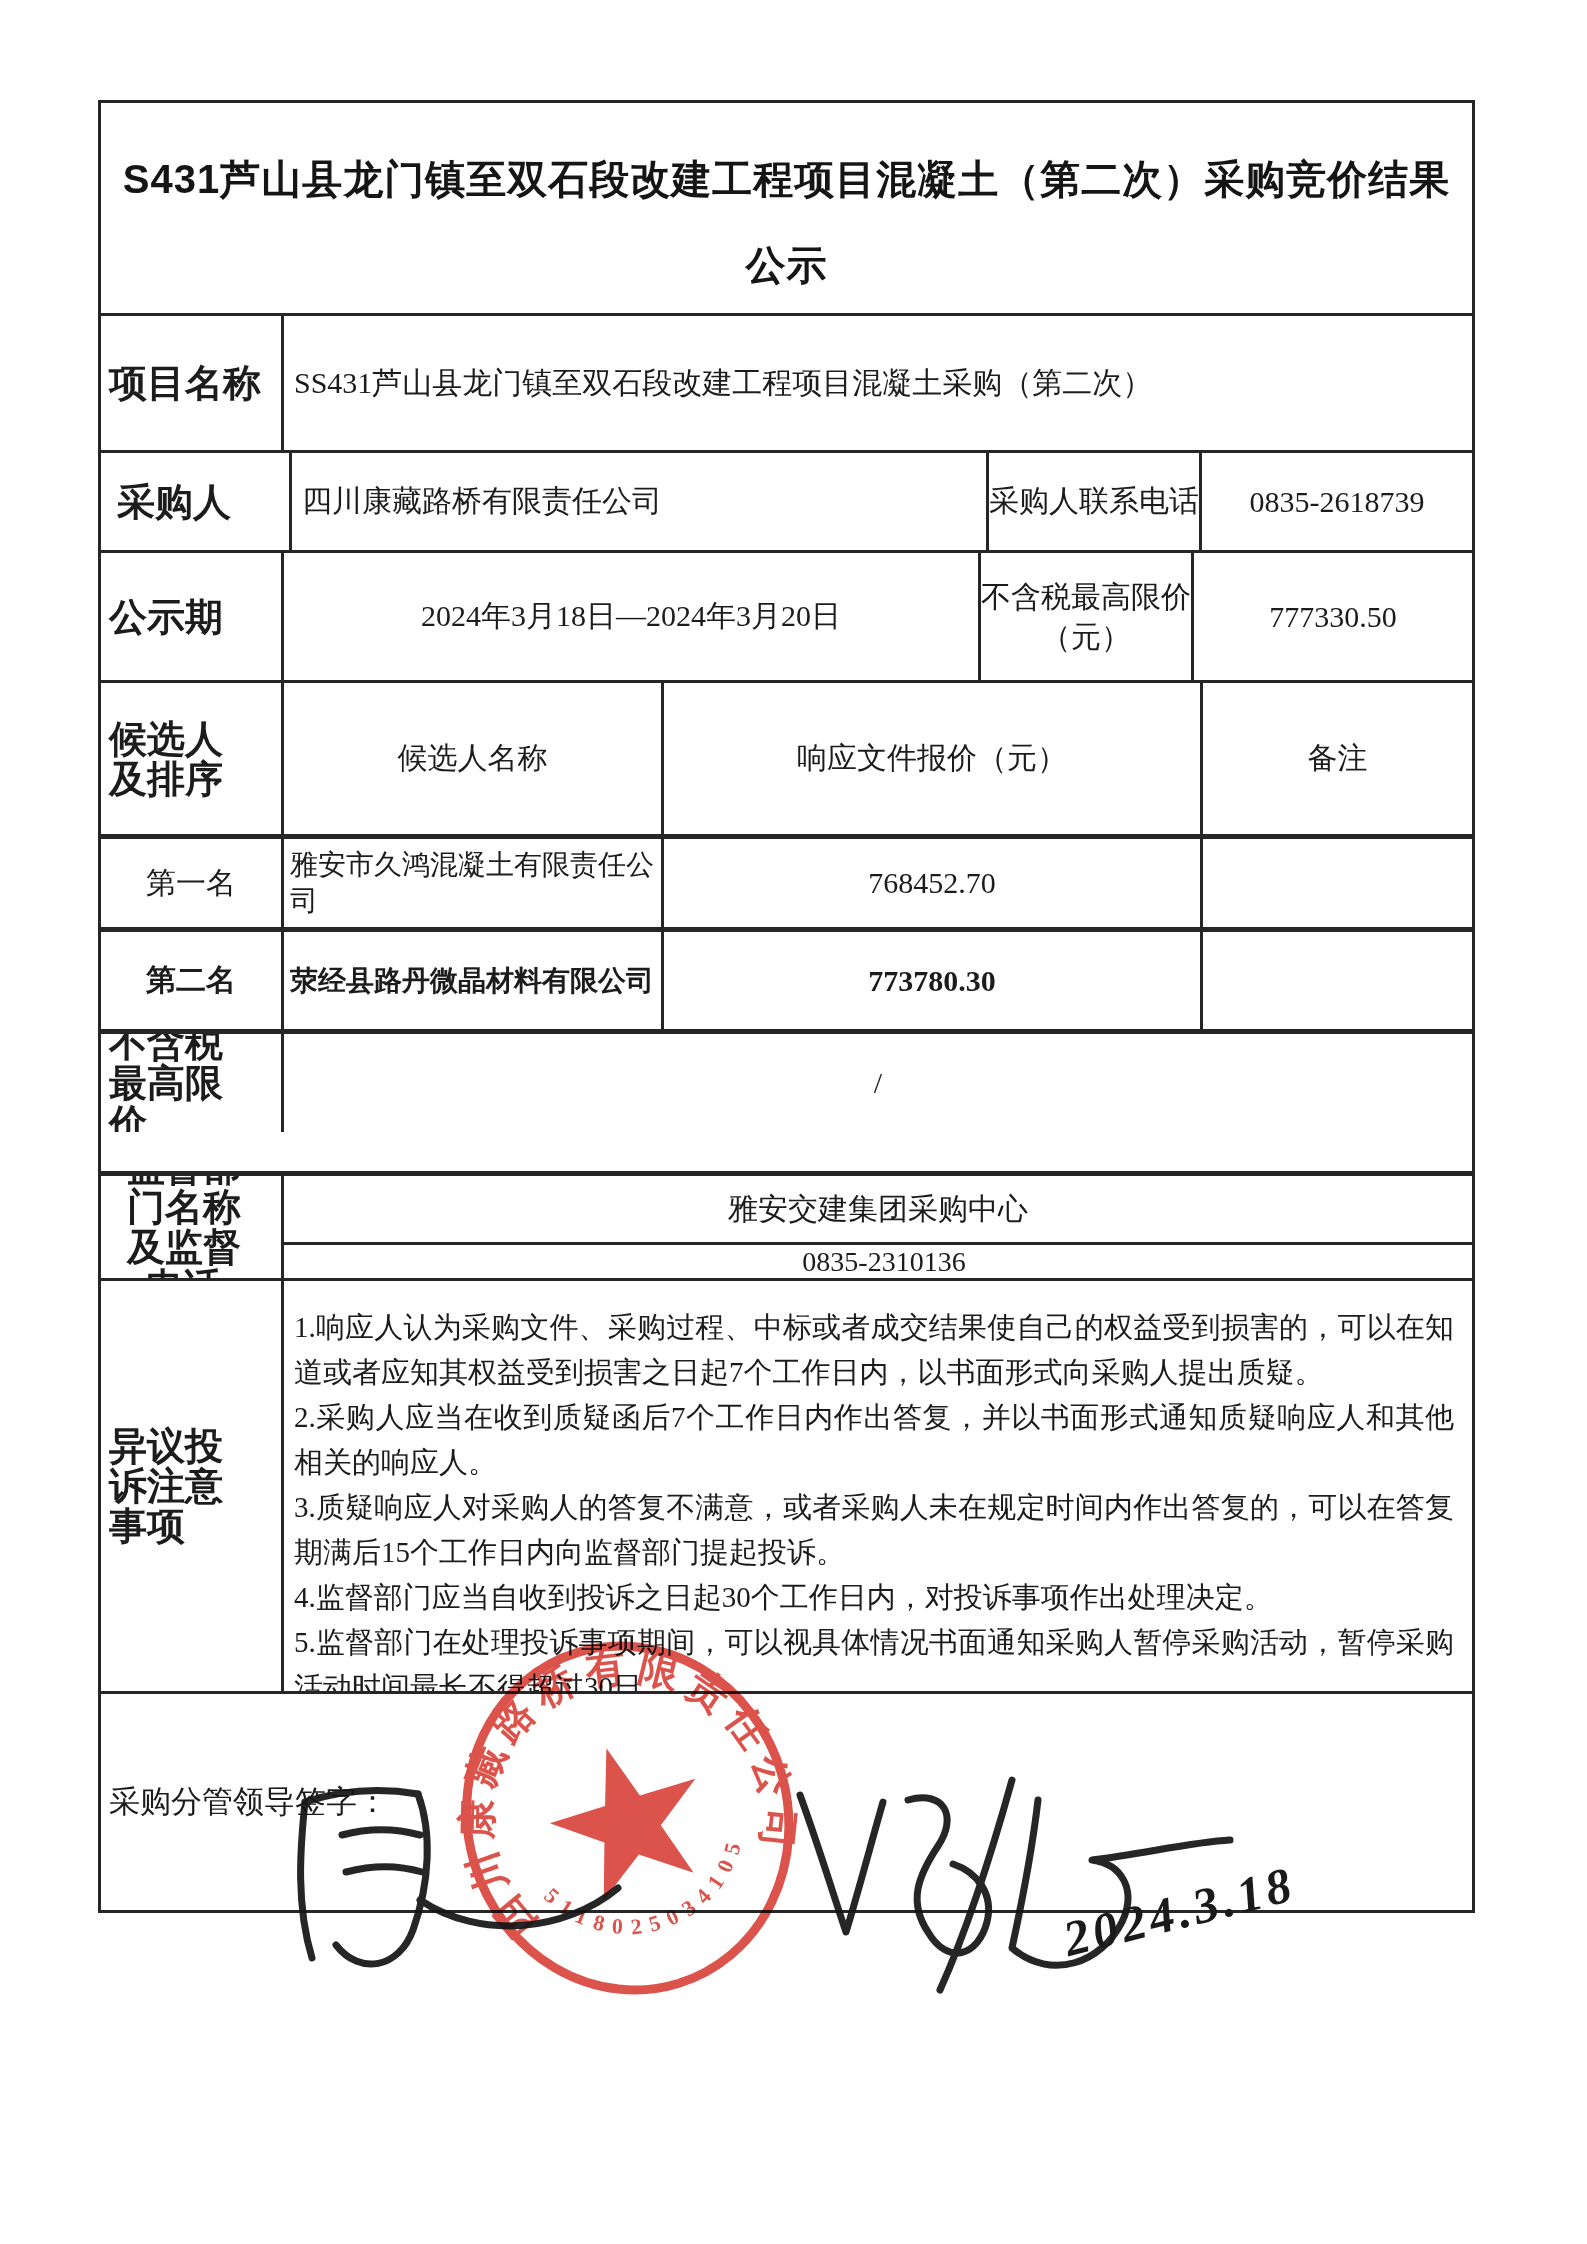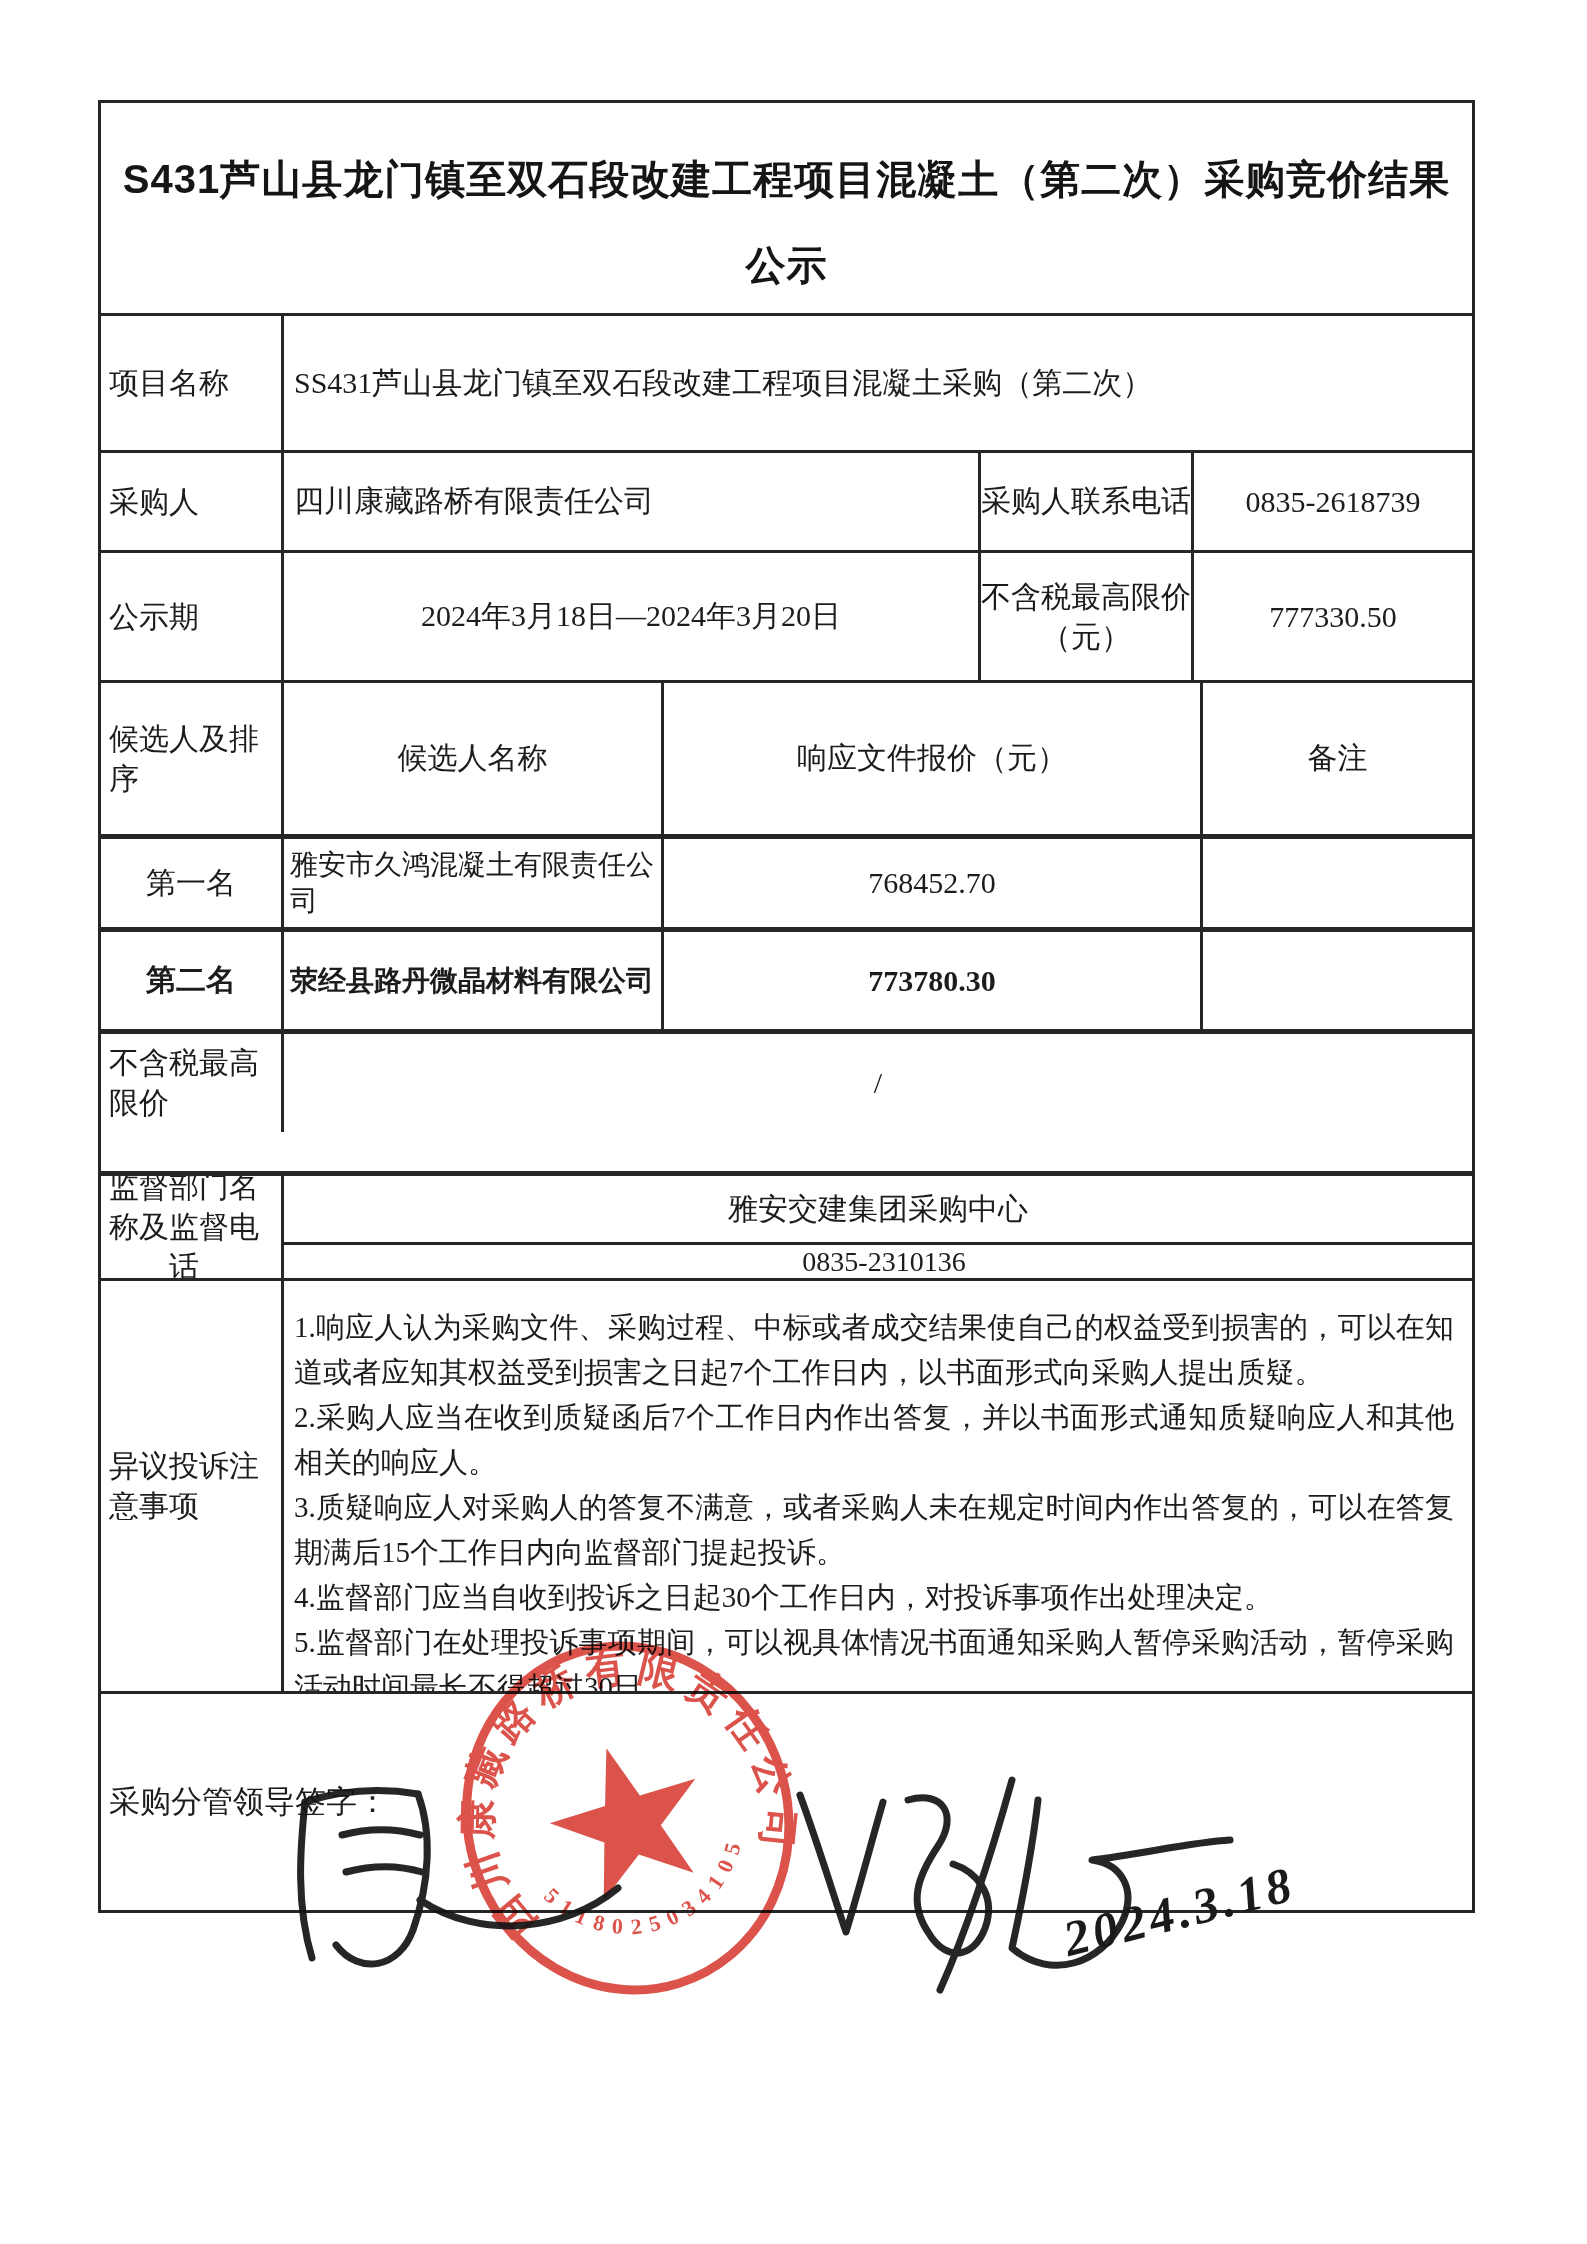--- a/index.html
+++ b/index.html
@@ -14,38 +14,38 @@
     display:flex;flex-direction:column;overflow:hidden;background:#fff;
   }
   .row{display:flex;border-top:3px solid #262626;box-sizing:border-box;flex:0 0 auto;}
   .row:first-child{border-top:none;}
   .row.dbl{border-top-width:5px;}
   .cell{
     box-sizing:border-box;border-left:3px solid #262626;
     display:flex;align-items:center;overflow:hidden;
   }
   .cell:first-child{border-left:none;}
-  .lab{font-size:30px;line-height:40px;padding-left:8px;}
+  .lab{font-size:38px;line-height:40px;padding-left:8px;font-weight:bold;}
   .c-180{width:180px;flex:0 0 180px;}
   .c-697{width:697px;flex:0 0 697px;}
   .c-213{width:213px;flex:0 0 213px;}
   .c-380{width:380px;flex:0 0 380px;}
   .c-539{width:539px;flex:0 0 539px;}
   .c-rest{flex:1 1 auto;}
   .center{justify-content:center;text-align:center;}
   .val{font-size:30px;padding-left:10px;}
   .valc{font-size:30px;justify-content:center;text-align:center;padding-left:0;}
   
   .r-title{height:210px;flex-direction:column;align-items:center;justify-content:center;border-top:none;}
   .title-line{
     font-family:"Liberation Sans","DejaVu Sans",sans-serif;font-weight:bold;
     font-size:40px;line-height:58px;letter-spacing:1px;text-align:center;color:#151515;margin-top:28px;
   }
   .r-project{height:137px;}
-  .r-purchaser{height:100px;}
+  .r-purchaser{height:100px;padding-left:8px;}
   .r-location{height:146px;}
   .r-publicity{height:130px;}
   .r-candhead{height:154px;}
   .r-cand1{height:93px;}
   .r-cand2{height:102px;font-weight:bold;}
   .r-other{height:103px;}
   .r-supervision{height:107px;margin-top:39px;}
   .r-objection{height:413px;}
   .r-sign{flex:1 1 auto;}
   .wraplab{display:block;width:150px;}

